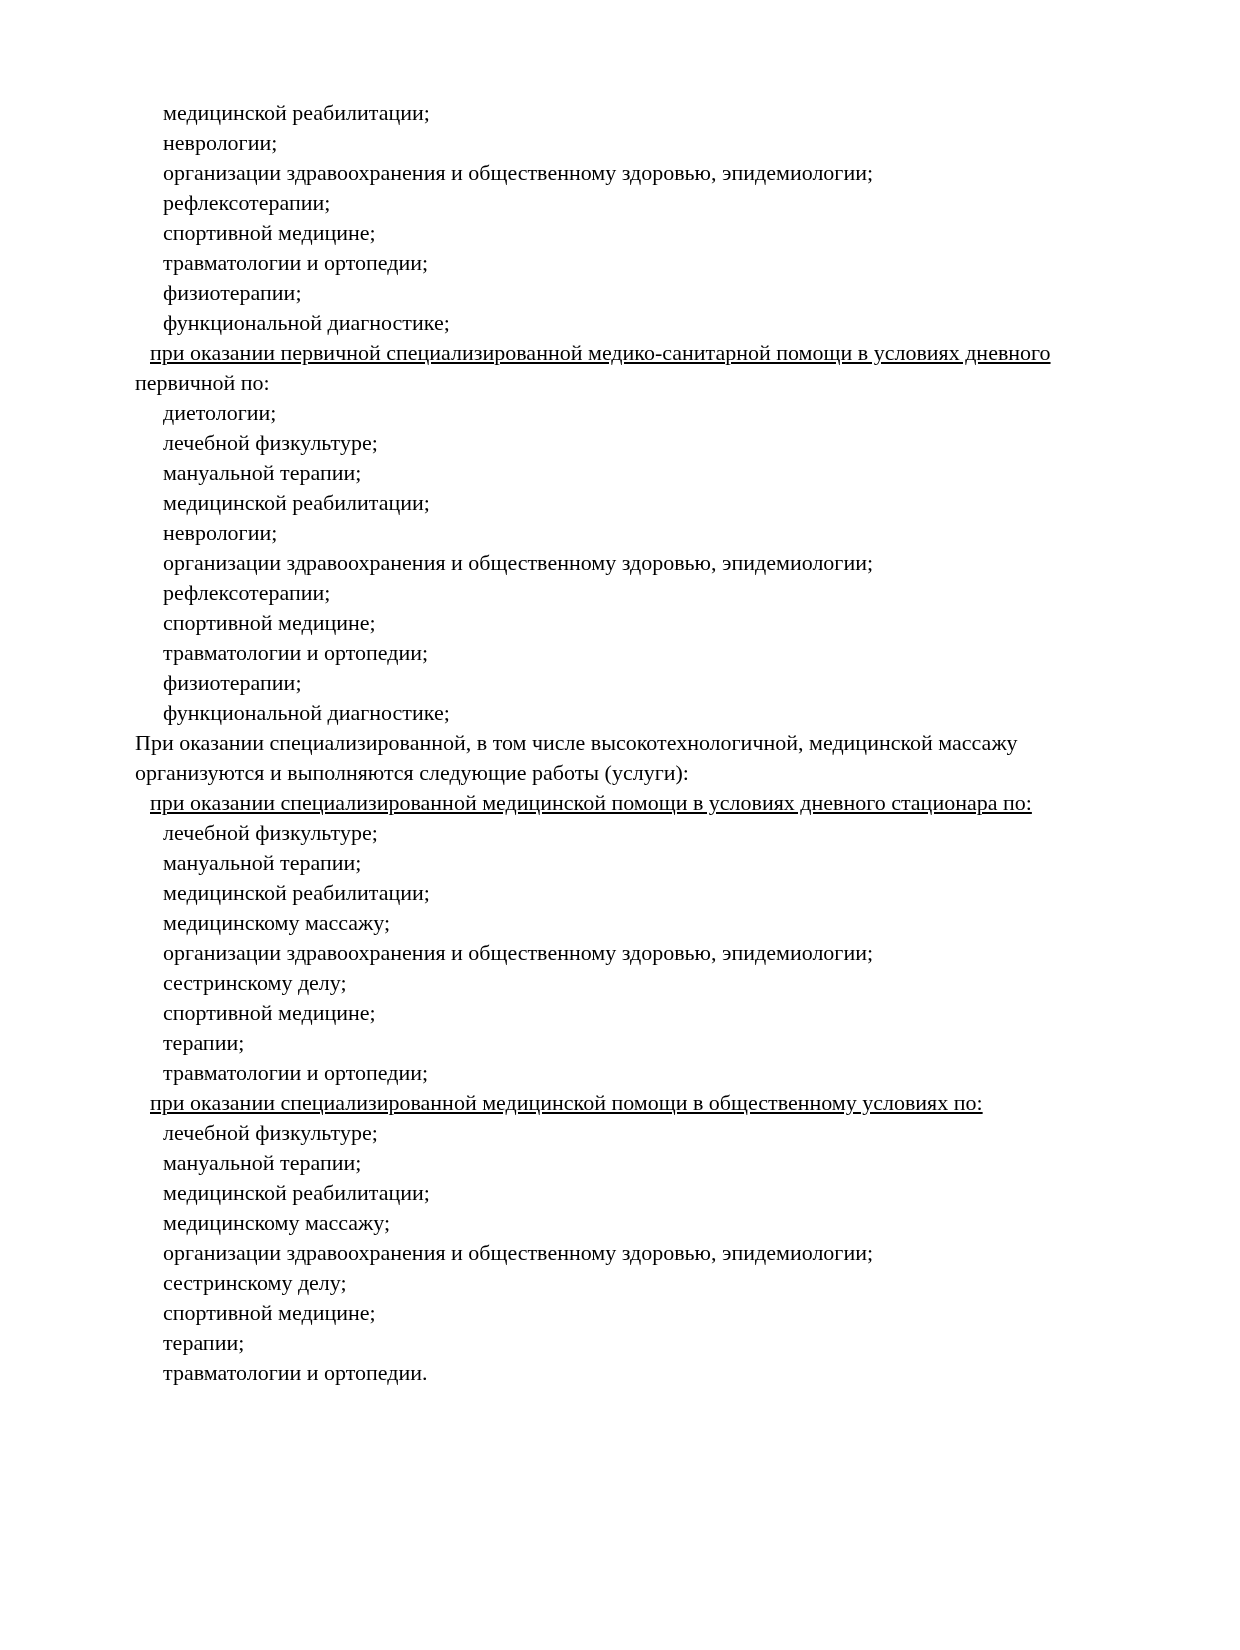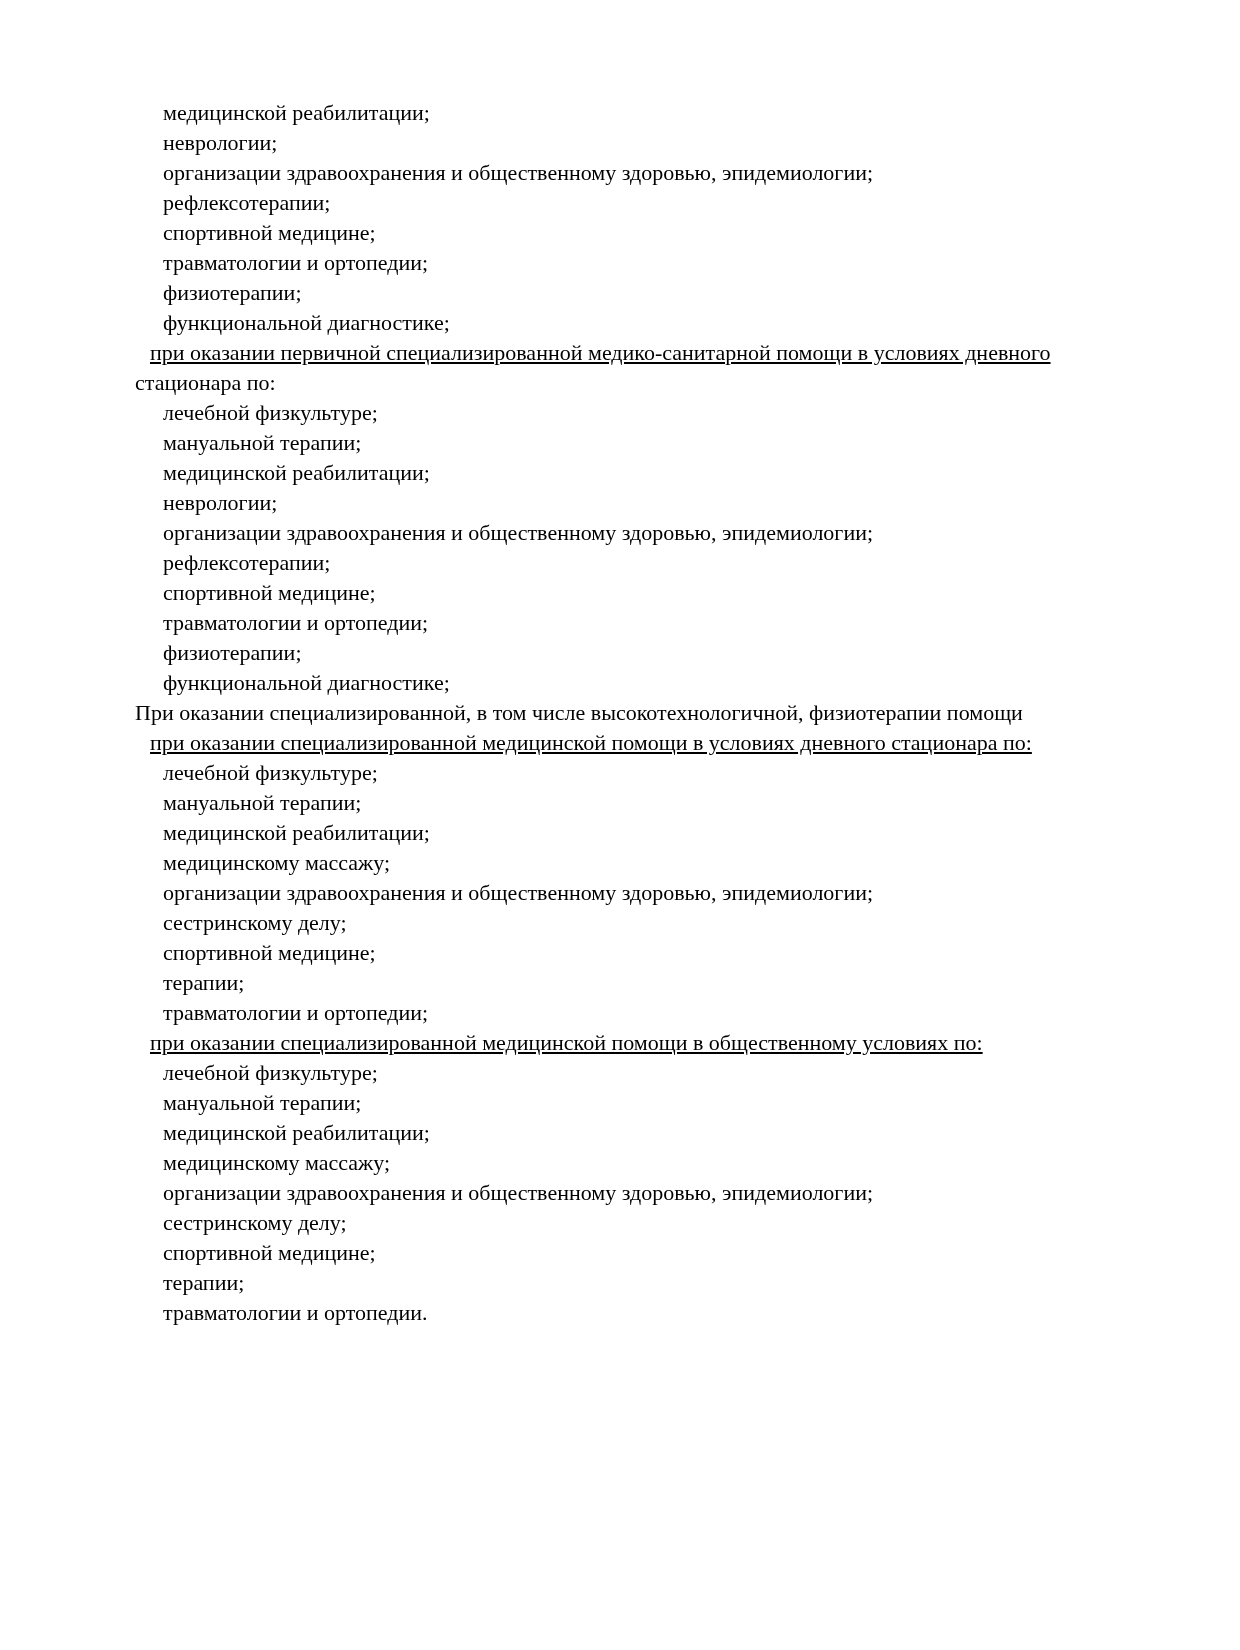--- a/index.html
+++ b/index.html
@@ -41,33 +41,35 @@
     <div class="line indent-item">медицинской реабилитации;</div>
     <div class="line indent-item">неврологии;</div>
     <div class="line indent-item">организации здравоохранения и общественному здоровью, эпидемиологии;</div>
     <div class="line indent-item">рефлексотерапии;</div>
     <div class="line indent-item">спортивной медицине;</div>
     <div class="line indent-item">травматологии и ортопедии;</div>
     <div class="line indent-item">физиотерапии;</div>
     <div class="line indent-item">функциональной диагностике;</div>
 
     <div class="line indent-header">при оказании первичной специализированной медико-санитарной помощи в условиях дневного</div>
-    <div class="line">стационара по:</div>
+    <div class="line">первичной по:</div>
+    <div class="line indent-item">диетологии;</div>
     <div class="line indent-item">лечебной физкультуре;</div>
     <div class="line indent-item">мануальной терапии;</div>
     <div class="line indent-item">медицинской реабилитации;</div>
     <div class="line indent-item">неврологии;</div>
     <div class="line indent-item">организации здравоохранения и общественному здоровью, эпидемиологии;</div>
     <div class="line indent-item">рефлексотерапии;</div>
     <div class="line indent-item">спортивной медицине;</div>
     <div class="line indent-item">травматологии и ортопедии;</div>
     <div class="line indent-item">физиотерапии;</div>
     <div class="line indent-item">функциональной диагностике;</div>
 
-    <div class="line">При оказании специализированной, в том числе высокотехнологичной, физиотерапии помощи</div>
+    <div class="line">При оказании специализированной, в том числе высокотехнологичной, медицинской массажу</div>
+    <div class="line">организуются и выполняются следующие работы (услуги):</div>
 
     <div class="line indent-header">при оказании специализированной медицинской помощи в условиях дневного стационара по:</div>
     <div class="line indent-item">лечебной физкультуре;</div>
     <div class="line indent-item">мануальной терапии;</div>
     <div class="line indent-item">медицинской реабилитации;</div>
     <div class="line indent-item">медицинскому массажу;</div>
     <div class="line indent-item">организации здравоохранения и общественному здоровью, эпидемиологии;</div>
     <div class="line indent-item">сестринскому делу;</div>
     <div class="line indent-item">спортивной медицине;</div>
     <div class="line indent-item">терапии;</div>

